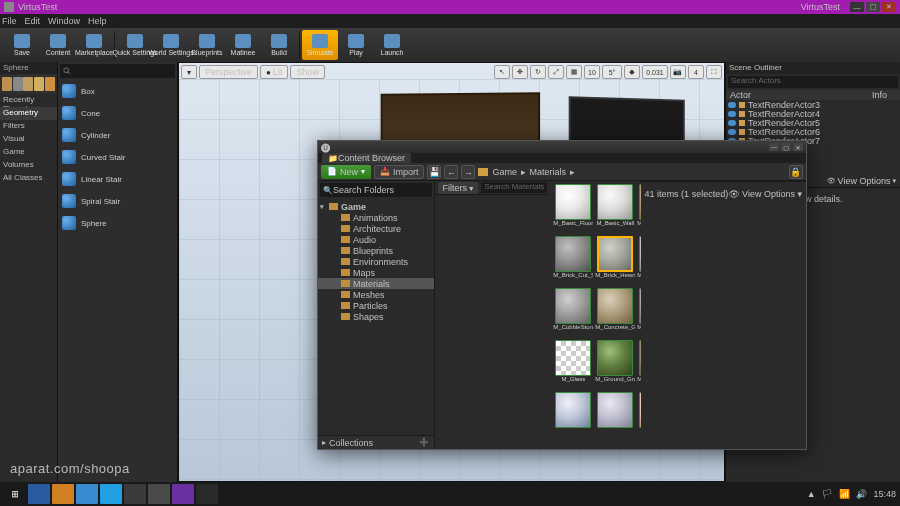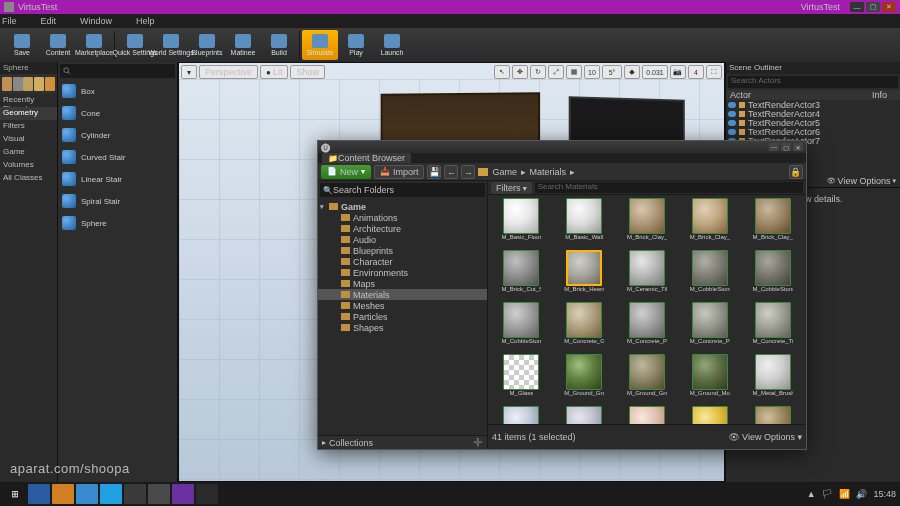--- a/index.html
+++ b/index.html
@@ -2,21 +2,21 @@
 <html><head>
 <meta charset="utf-8">
 <style>
 *{margin:0;padding:0;box-sizing:border-box;font-family:"Segoe UI",Tahoma,sans-serif;font-size:9px;color:#c0c0c0;user-select:none}
 body{background:#1a1a1a;width:900px;height:506px;overflow:hidden;position:relative}
 .titlebar{height:14px;background:#a21caf;display:flex;align-items:center;padding:0 4px;justify-content:space-between}
 .titlebar .left{display:flex;align-items:center;gap:4px}
 .titlebar .logo{width:10px;height:10px;background:#888}
 .titlebar .right{display:flex;align-items:center;gap:2px}
 .winbtn{width:14px;height:10px;background:#333;display:flex;align-items:center;justify-content:center;font-size:7px}
-.menubar{height:14px;background:#1e1e1e;display:flex;align-items:center;padding:0 2px;gap:24px}
+.menubar{height:14px;background:#1e1e1e;display:flex;align-items:center;padding:0 2px;gap:8px}
 .menubar span{font-size:9px;color:#bbb;cursor:pointer}
 .toolbar{height:34px;background:linear-gradient(#3a3a3a,#2a2a2a);display:flex;align-items:center;padding:0 4px;gap:0}
 .tb-sep{width:1px;height:28px;background:#1a1a1a;margin:0 2px}
 .tb-btn{width:36px;height:30px;display:flex;flex-direction:column;align-items:center;justify-content:center;gap:1px;cursor:pointer;border-radius:2px}
 .tb-btn.active{background:linear-gradient(#ffb400,#e09000)}
 .tb-btn .ico{width:16px;height:14px;background:#5a8fc0;border-radius:2px}
 .tb-btn .lbl{font-size:7px;color:#ddd;white-space:nowrap}
 .main{display:flex;height:calc(100% - 62px - 24px)}
 .left-panel{width:58px;background:#2a2a2a;border-right:1px solid #111}
 .modes-hdr{height:12px;background:#222;font-size:8px;padding:1px 3px;color:#aaa}
@@ -69,21 +69,21 @@
 .cb-body{flex:1;display:flex;overflow:hidden}
 .cb-tree{width:170px;background:#2a2a2a;border-right:1px solid #1a1a1a;display:flex;flex-direction:column}
 .cb-tree-search{height:14px;background:#1a1a1a;margin:2px;display:flex;align-items:center;padding:0 3px;font-size:8px;color:#666}
 .tree-list{flex:1;overflow:auto;padding:2px 0}
 .tree-item{height:11px;display:flex;align-items:center;gap:3px;padding-left:6px;font-size:8px;cursor:pointer}
 .tree-item.root{padding-left:2px;font-weight:bold}
 .tree-item.lvl1{padding-left:14px}
 .tree-item.sel{background:#555}
 .tree-item .tri{width:6px;font-size:7px;color:#aaa}
 .tree-item .fico{width:9px;height:7px;background:#c09040}
-.cb-grid{flex:1;display:flex;flex-direction:column;background:#2a2a2a}
+.cb-grid{flex:1;display:flex;flex-direction:row;background:#2a2a2a}
 .cb-grid-tb{height:14px;display:flex;align-items:center;padding:0 3px;gap:3px;border-bottom:1px solid #1a1a1a}
 .cb-filters{font-size:8px;background:#3a3a3a;padding:1px 5px;border-radius:2px}
 .cb-asset-search{flex:1;height:11px;background:#1a1a1a;padding:0 3px;font-size:8px;color:#666}
 .asset-grid{flex:1;display:grid;grid-template-columns:repeat(5,1fr);gap:2px;padding:3px;overflow-y:auto;align-content:start}
 .asset{display:flex;flex-direction:column;align-items:center;cursor:pointer}
 .asset .thumb{width:36px;height:36px;background:radial-gradient(circle at 35% 30%,#fff,#ddd 40%,#888);border:1px solid #3a8a3a;border-radius:1px}
 .asset.sel .thumb{border:2px solid #ffb400}
 .asset .albl{font-size:6px;color:#ccc;text-align:center;line-height:7px;height:14px;overflow:hidden;width:40px}
 .cb-collections{height:14px;background:#2f2f2f;border-top:1px solid #1a1a1a;display:flex;align-items:center;padding:0 4px;font-size:8px;gap:3px}
 .cb-status{height:12px;background:#2a2a2a;border-top:1px solid #1a1a1a;display:flex;align-items:center;justify-content:space-between;padding:12px 4px;font-size:7px}
@@ -367,25 +367,20 @@
             <span>Audio</span>
           </div>
           <div class="tree-item lvl1">
             <span class="tri"></span>
             <div class="fico"></div>
             <span>Blueprints</span>
           </div>
           <div class="tree-item lvl1">
             <span class="tri"></span>
             <div class="fico"></div>
-            <span>Character</span>
-          </div>
-          <div class="tree-item lvl1">
-            <span class="tri"></span>
-            <div class="fico"></div>
             <span>Environments</span>
           </div>
           <div class="tree-item lvl1">
             <span class="tri"></span>
             <div class="fico"></div>
             <span>Maps</span>
           </div>
           <div class="tree-item lvl1 sel">
             <span class="tri"></span>
             <div class="fico"></div>

